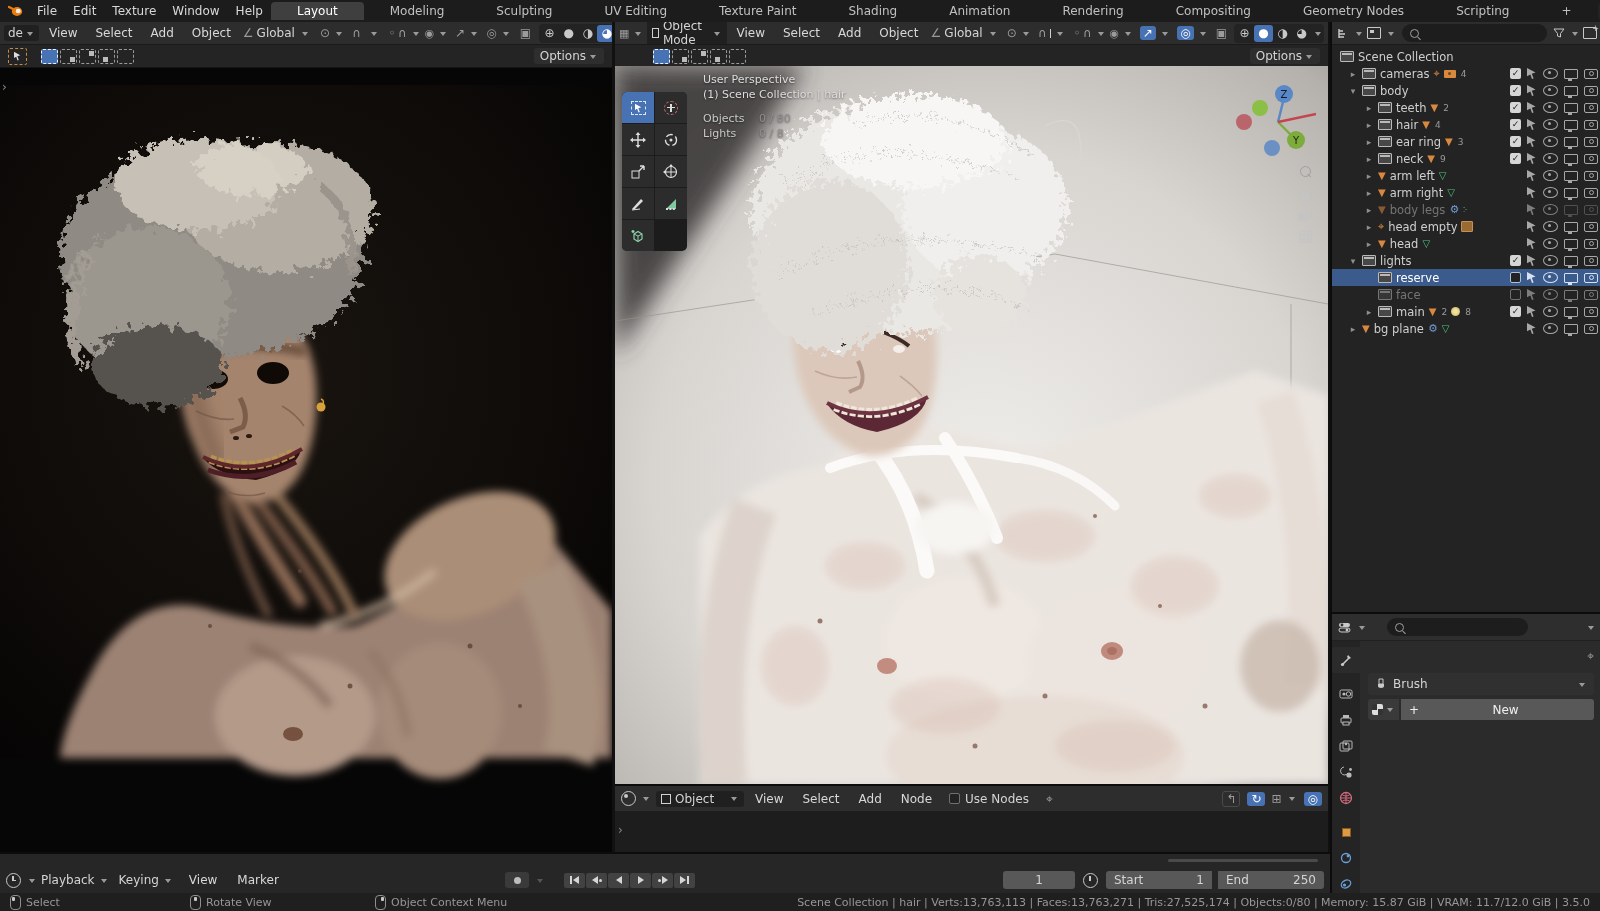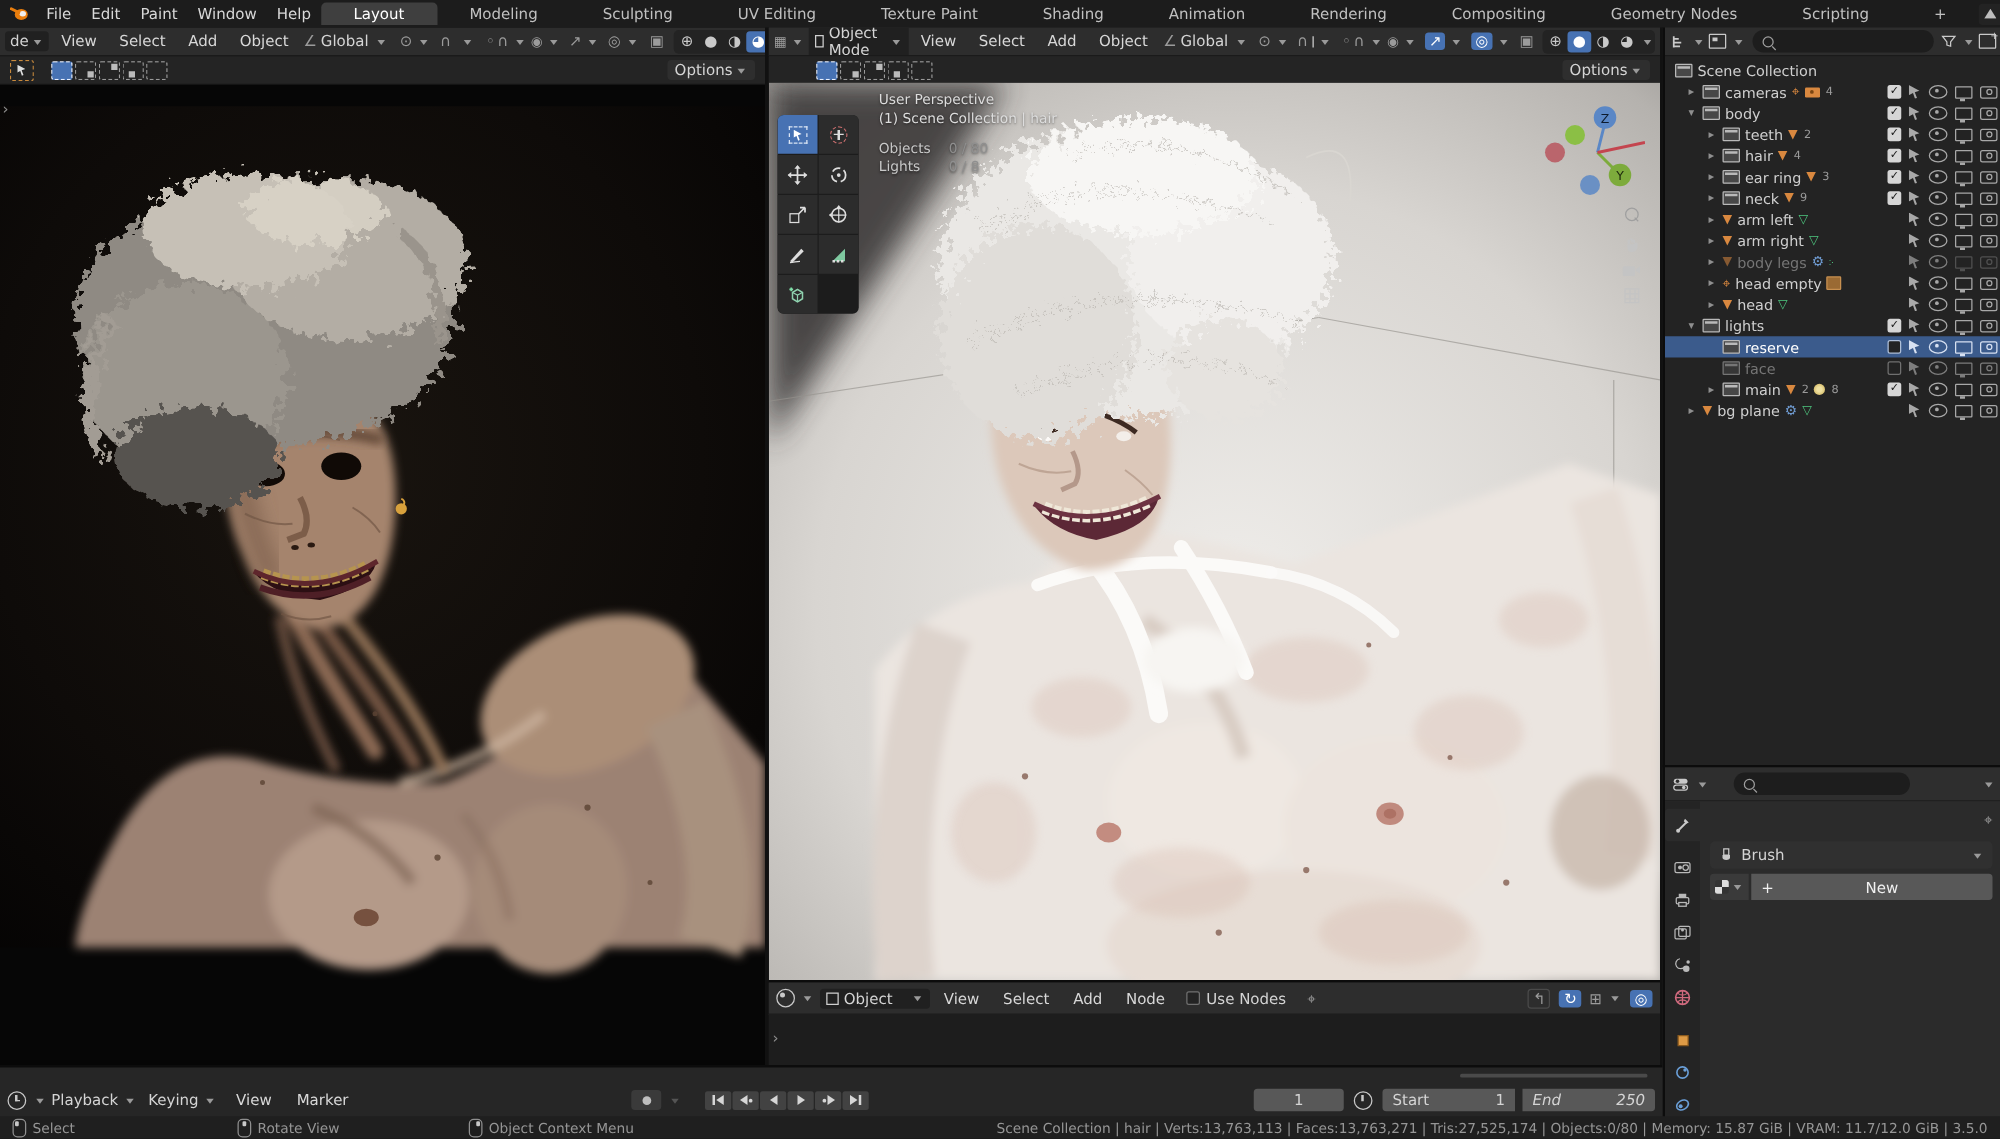--- a/index.html
+++ b/index.html
@@ -74,21 +74,21 @@
 <div class="abs row" style="left:0;top:0;width:1600px;height:22px;background:#1c1c1c;border-bottom:1px solid #101010;">
   <span style="margin:0 6px 0 8px;">
     <svg width="15" height="12" viewBox="0 0 15 12">
       <ellipse cx="9" cy="6.5" rx="5.2" ry="4.4" fill="#e87d0d"></ellipse>
       <ellipse cx="10.2" cy="6" rx="2.6" ry="2.2" fill="#eee"></ellipse>
       <path d="M1 2 L7 5" stroke="#e87d0d" stroke-width="2.4" stroke-linecap="round"></path>
     </svg>
   </span>
   <span class="menu">File</span>
   <span class="menu">Edit</span>
-  <span class="menu">Paint</span>
+  <span class="menu">Texture</span>
   <span class="menu">Window</span>
   <span class="menu">Help</span>
   <span style="width:18px;"></span>
   <span class="ws-tab on">Layout</span>
   <span class="ws-tab">Modeling</span>
   <span class="ws-tab">Sculpting</span>
   <span class="ws-tab">UV Editing</span>
   <span class="ws-tab">Texture Paint</span>
   <span class="ws-tab">Shading</span>
   <span class="ws-tab">Animation</span>
@@ -988,21 +988,21 @@
     <span class="btn" style="width:72px;height:18px;background:#585858;">
         <span>1</span>
       </span>
     <b style="width:13px;height:13px;border:1.4px solid #c9c9c9;border-radius:50%;margin:0 4px;position:relative;">
         <b style="position:absolute;left:5px;top:2px;width:1.5px;height:5px;background:#c9c9c9;"></b>
       </b>
     <span class="row btn" style="width:90px;height:18px;background:#585858;justify-content:space-between;padding:0 8px;border-radius:3px 0 0 3px;">
       <span>Start</span>
         <span>1</span>
       </span>
-    <span class="row btn" style="width:90px;height:18px;background:#585858;justify-content:space-between;padding:0 8px;border-radius:0 3px 3px 0;margin-left:2px;font-style:italic;">
+    <span class="row btn" style="width:90px;height:18px;background:#585858;justify-content:space-between;padding:0 8px;border-radius:0 3px 3px 0;margin-left:2px;">
       <span>End</span>
         <span>250</span>
       </span>
   </div>
 </div>
 
 <div class="abs row" style="left:0;top:893px;width:1600px;height:18px;background:#1f1f1f;color:#969696;font-size:11px;padding:0 10px;box-sizing:border-box;">
   <span class="row" style="width:180px;">
       <b class="mouse l"></b>
       <span>Select</span>

